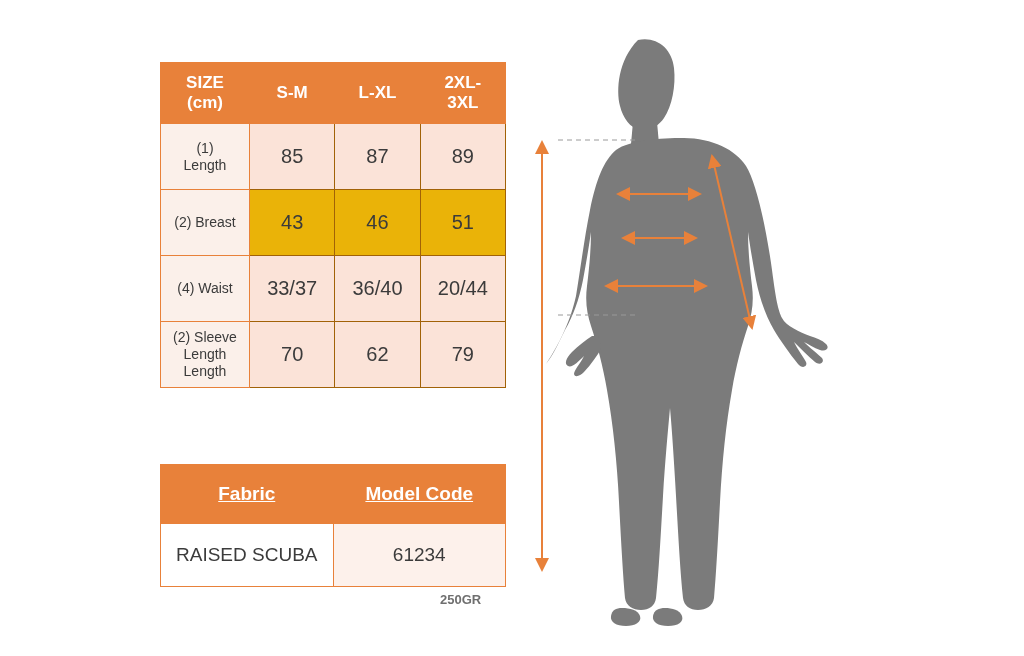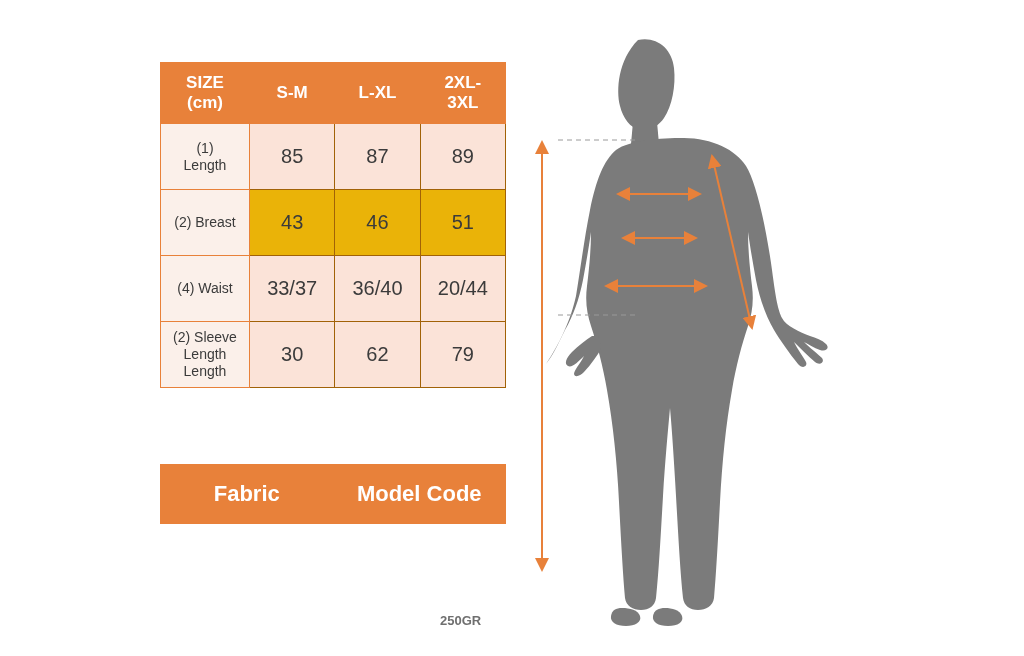--- a/index.html
+++ b/index.html
@@ -71,44 +71,44 @@
     position: absolute;
     left: 160px;
     top: 464px;
     width: 346px;
     border-collapse: collapse;
     table-layout: fixed;
   }
   #fabric-table th {
     background: #e8813a;
     color: #ffffff;
-    font-size: 22px;
+    font-size: 19px;
     font-weight: bold;
     height: 56px;
     border: 1px solid #e8813a;
     text-align: center;
+    text-decoration: underline;
   }
   #fabric-table td {
     height: 60px;
     font-size: 19px;
     text-align: center;
     color: #3b3b3b;
     border: 1px solid #e8813a;
   }
   #fabric-table td.fabric-cell { background: #ffffff; width: 174px; }
   #fabric-table td.code-cell { background: #fdf1eb; }
 
   #weight-note {
     position: absolute;
     left: 440px;
     top: 592px;
     font-size: 13px;
     color: #6f6f6f;
     font-weight: bold;
-    margin-top: 21px;
   }
 
   
   #figure-area {
     position: absolute;
     left: 520px;
     top: 10px;
     width: 500px;
     height: 640px;
   }
@@ -157,32 +157,36 @@
       <td class="val">33/37</td>
       <td class="val">36/40</td>
       <td class="val">20/44</td>
     </tr>
     <tr>
       <td class="row-label">
         <div>(2) Sleeve</div>
         <div>Length</div>
         <div>Length</div>
       </td>
-      <td class="val">30</td>
+      <td class="val">70</td>
       <td class="val">62</td>
       <td class="val">79</td>
     </tr>
   </tbody>
 </table>
 
 <table id="fabric-table">
   <tbody>
       <tr>
     <th>Fabric</th>
     <th>Model Code</th>
+  </tr>
+  <tr>
+    <td class="fabric-cell">RAISED SCUBA</td>
+    <td class="code-cell">61234</td>
   </tr>
 </tbody>
   </table>
 
 <div id="weight-note">250GR</div>
 
 <div id="figure-area">
   <svg width="500" height="640" viewBox="0 0 500 640" xmlns="http://www.w3.org/2000/svg">
     <defs>
       <marker id="arrA" markerWidth="7" markerHeight="7" refX="6" refY="3.5" orient="auto">

